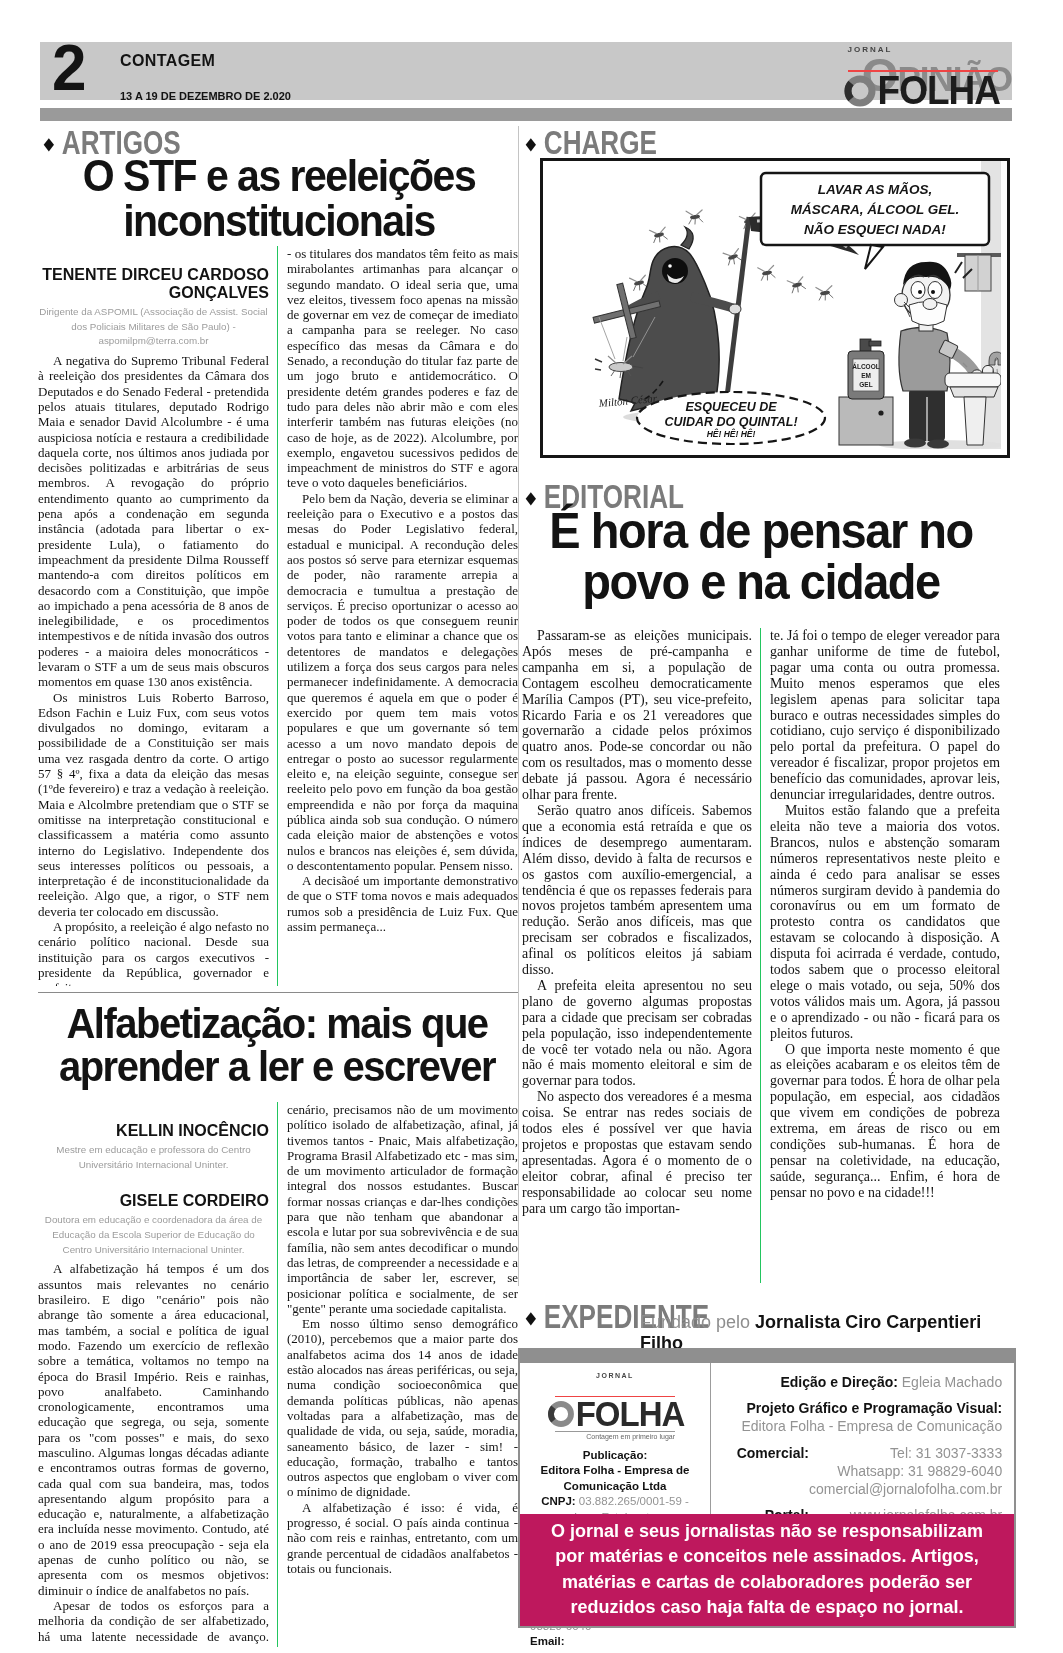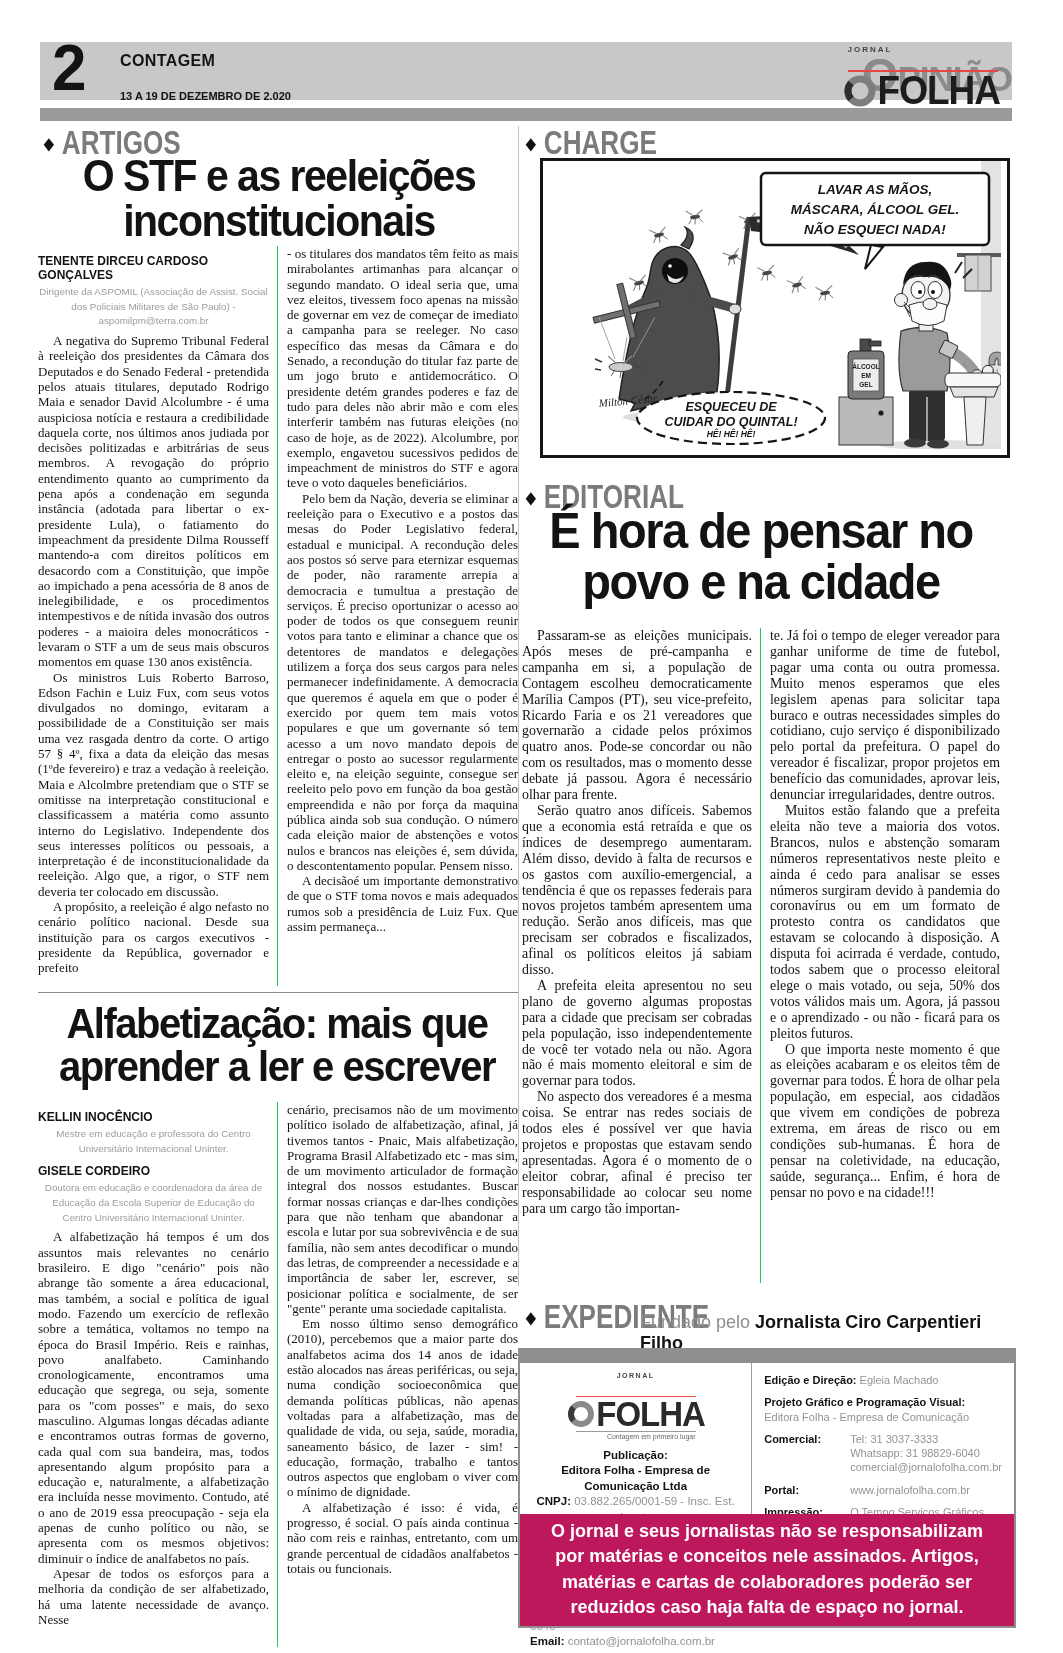--- a/index.html
+++ b/index.html
@@ -26,21 +26,21 @@
   
   .seclabel{position:absolute;font-family:"Liberation Sans",sans-serif;font-weight:bold;
             color:#7b7b7b;font-size:29px;transform:scale(.9,1.15);transform-origin:left top;white-space:nowrap;}
   .seclabel::before{content:"◆";color:#111;font-size:14px;vertical-align:22%;margin-right:9px;}
   
   .headline{position:absolute;font-family:"Liberation Sans",sans-serif;font-weight:bold;
             letter-spacing:-1.5px;text-align:center;line-height:1.03;transform:scaleY(1.06);transform-origin:top;}
   #stf-title{left:40px;top:154px;width:478px;font-size:41px;}
   #alfa-title{left:34px;top:1002px;width:486px;font-size:40px;}
   #edit-title{left:522px;top:506px;width:478px;font-size:47px;}
-  .byl-name{font-family:"Liberation Sans",sans-serif;font-weight:bold;font-size:12px;text-align:left;margin:8px 0 3px;}
+  .byl-name{font-family:"Liberation Sans",sans-serif;font-weight:bold;font-size:16px;text-align:right;margin:20px 0 3px;}
   .byl-bio{font-family:"Liberation Sans",sans-serif;font-size:9.8px;color:#9c9c9c;text-align:center;line-height:1.5;margin:0 0 4px;}
   
   .cols{position:absolute;display:flex;}
   .col{flex:1;overflow:hidden;min-width:0;}
   .col + .col{border-left:1px solid #22c55e;margin-left:8px;padding-left:9px;}
   .body p{margin:0;text-indent:15px;text-align:justify;}
   .cont .body p:first-child{text-indent:0;}
   #stf-cols{left:38px;top:246px;width:480px;height:740px;}
   #alfa-cols{left:38px;top:1102px;width:480px;height:545px;}
   #stf-cols .body,#alfa-cols .body{font-size:13px;line-height:15.3px;}
@@ -52,21 +52,21 @@
   #cartoon{position:absolute;left:540px;top:158px;width:464px;height:294px;border:3px solid #151515;background:#fff;}
   
   .founded{position:absolute;left:640px;top:1312px;width:372px;text-align:left;
            font-family:"Liberation Sans",sans-serif;font-size:18px;}
   .founded .gray{color:#8e8e8e;}
   #exp-box{position:absolute;left:518px;top:1348px;width:494px;height:276px;border:2px solid #8f8f8f;
            background:#fff;display:flex;flex-direction:column;font-family:"Liberation Sans",sans-serif;}
   .exp-topbar{height:13px;background:#8f8f8f;}
   .exp-content{flex:1;display:flex;min-height:0;}
   .exp-left{width:244px;border-right:1px solid #9c9c9c;padding:6px 10px 2px;text-align:center;font-size:11.5px;line-height:1.35;}
-  .exp-right{flex:1;padding:10px 12px 0;font-size:11px;line-height:1.3;}
+  .exp-right{flex:1;padding:10px 12px 0;font-size:14px;line-height:1.3;text-align:right;}
   .exp-left .lbl,.exp-right .lbl{font-weight:bold;color:#121212;}
   .gray{color:#939393;}
   .exp-logo{margin:2px auto 6px;width:170px;}
   .exp-logo .brand-small{width:120px;margin:0 auto;border-bottom-width:1px;letter-spacing:1.5px;font-size:7px;}
   .exp-logo .brand-main{justify-content:center;}
   .exp-logo .brand-name{font-size:33px;color:#2a2a2a;}
   .exp-logo .brand-tag{width:120px;margin:1px auto 0;}
   .exp-row{margin-bottom:8px;}
   .exp-grid{display:grid;grid-template-columns:86px 1fr;margin-bottom:8px;}
   .exp-left .addr{text-align:left;}

